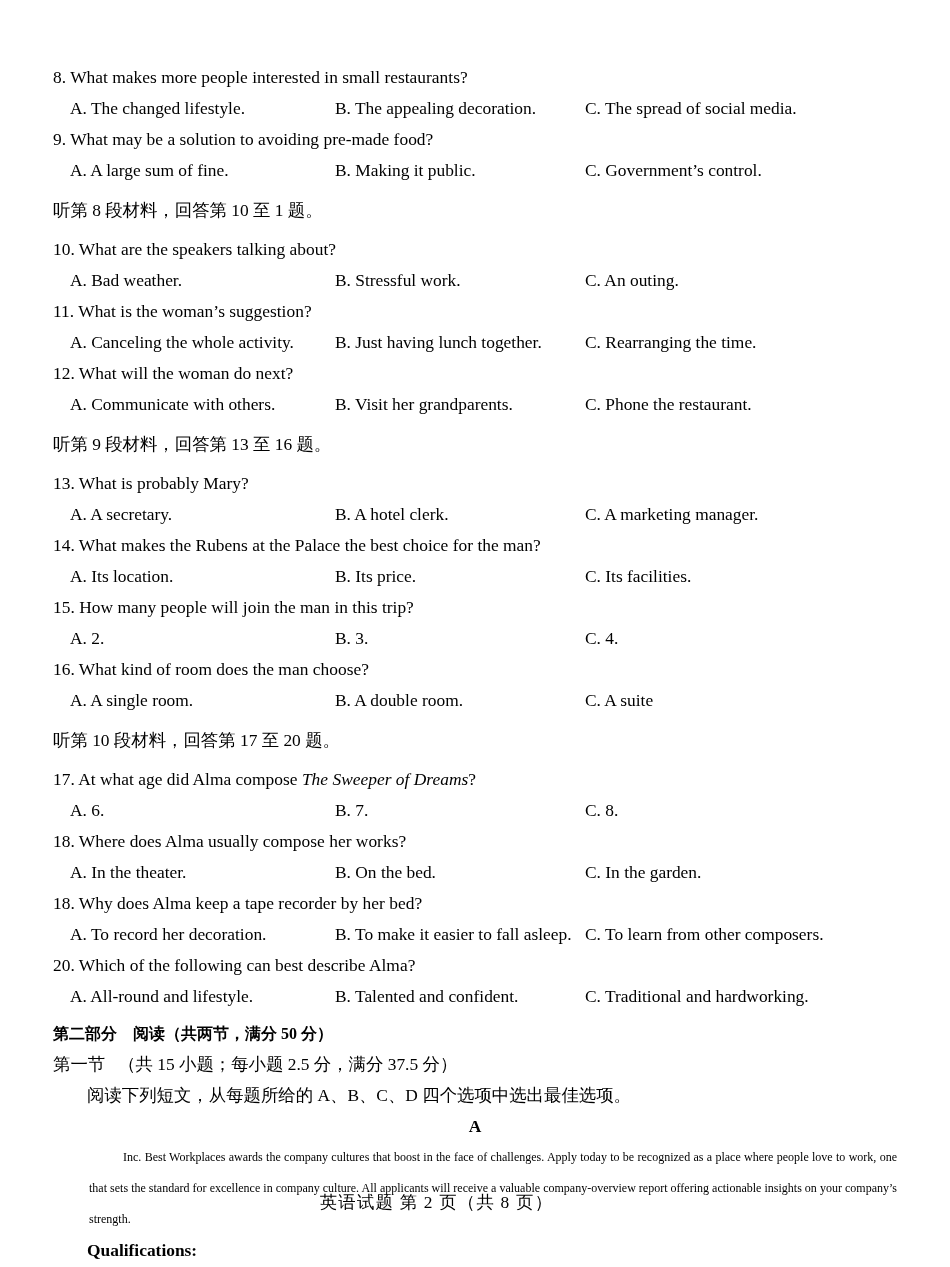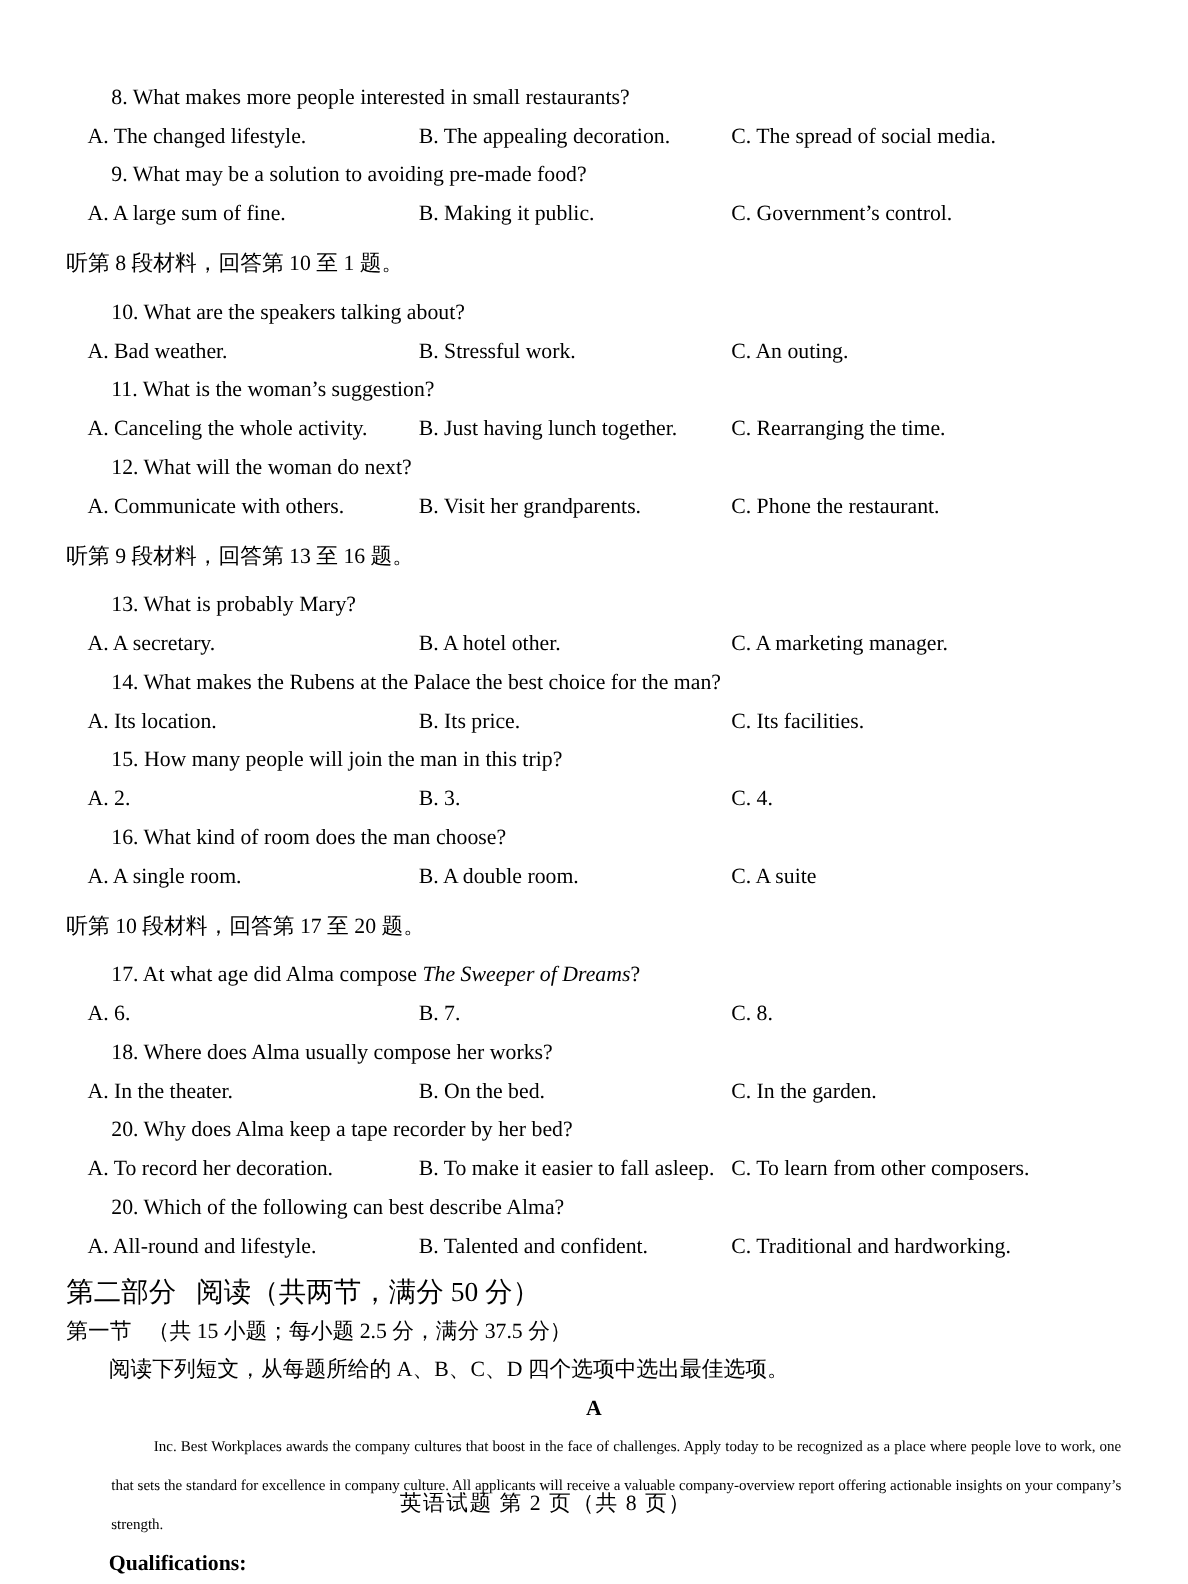--- a/index.html
+++ b/index.html
@@ -28,21 +28,20 @@
     top: 62px;
     width: 844px;
   }
 
   
   .qline {
     font-size: 17.4px;
     line-height: 31px;
     white-space: nowrap;
     letter-spacing: 0.02px;
-    margin-left: 36px;
   }
   .opts {
     position: relative;
     height: 31px;
     line-height: 31px;
     font-size: 17.4px;
     white-space: nowrap;
   }
   .opt {
     position: absolute;
@@ -57,23 +56,23 @@
     font-size: 17.4px;
     line-height: 31px;
     padding-top: 9px;
     padding-bottom: 8px;
     white-space: nowrap;
     font-family: "Liberation Serif", "DejaVu Serif", serif;
   }
 
   
   .part-header {
-    font-size: 22px;
-    line-height: 31px;
-    font-weight: normal;
+    font-size: 16px;
+    line-height: 31px;
+    font-weight: bold;
     padding-top: 6px;
     white-space: nowrap;
   }
   .part-header .gap { display:inline-block; width: 16px; }
   .section-header {
     font-size: 17.4px;
     line-height: 31px;
     white-space: nowrap;
   }
   .section-header .gap { display:inline-block; width: 13px; }
@@ -162,21 +161,21 @@
       <span class="opt a">A. Communicate with others.</span>
       <span class="opt b">B. Visit her grandparents.</span>
       <span class="opt c">C. Phone the restaurant.</span>
     </div>
 
     <div class="cn-direction">听第 9 段材料，回答第 13 至 16 题。</div>
 
     <div class="qline">13. What is probably Mary?</div>
     <div class="opts">
       <span class="opt a">A. A secretary.</span>
-      <span class="opt b">B. A hotel other.</span>
+      <span class="opt b">B. A hotel clerk.</span>
       <span class="opt c">C. A marketing manager.</span>
     </div>
 
     <div class="qline">14. What makes the Rubens at the Palace the best choice for the man?</div>
     <div class="opts">
       <span class="opt a">A. Its location.</span>
       <span class="opt b">B. Its price.</span>
       <span class="opt c">C. Its facilities.</span>
     </div>
 
@@ -203,21 +202,21 @@
       <span class="opt c">C. 8.</span>
     </div>
 
     <div class="qline">18. Where does Alma usually compose her works?</div>
     <div class="opts">
       <span class="opt a">A. In the theater.</span>
       <span class="opt b">B. On the bed.</span>
       <span class="opt c">C. In the garden.</span>
     </div>
 
-    <div class="qline">20. Why does Alma keep a tape recorder by her bed?</div>
+    <div class="qline">18. Why does Alma keep a tape recorder by her bed?</div>
     <div class="opts">
       <span class="opt a">A. To record her decoration.</span>
       <span class="opt b">B. To make it easier to fall asleep.</span>
       <span class="opt c">C. To learn from other composers.</span>
     </div>
 
     <div class="qline">20. Which of the following can best describe Alma?</div>
     <div class="opts">
       <span class="opt a">A. All-round and lifestyle.</span>
       <span class="opt b">B. Talented and confident.</span>

